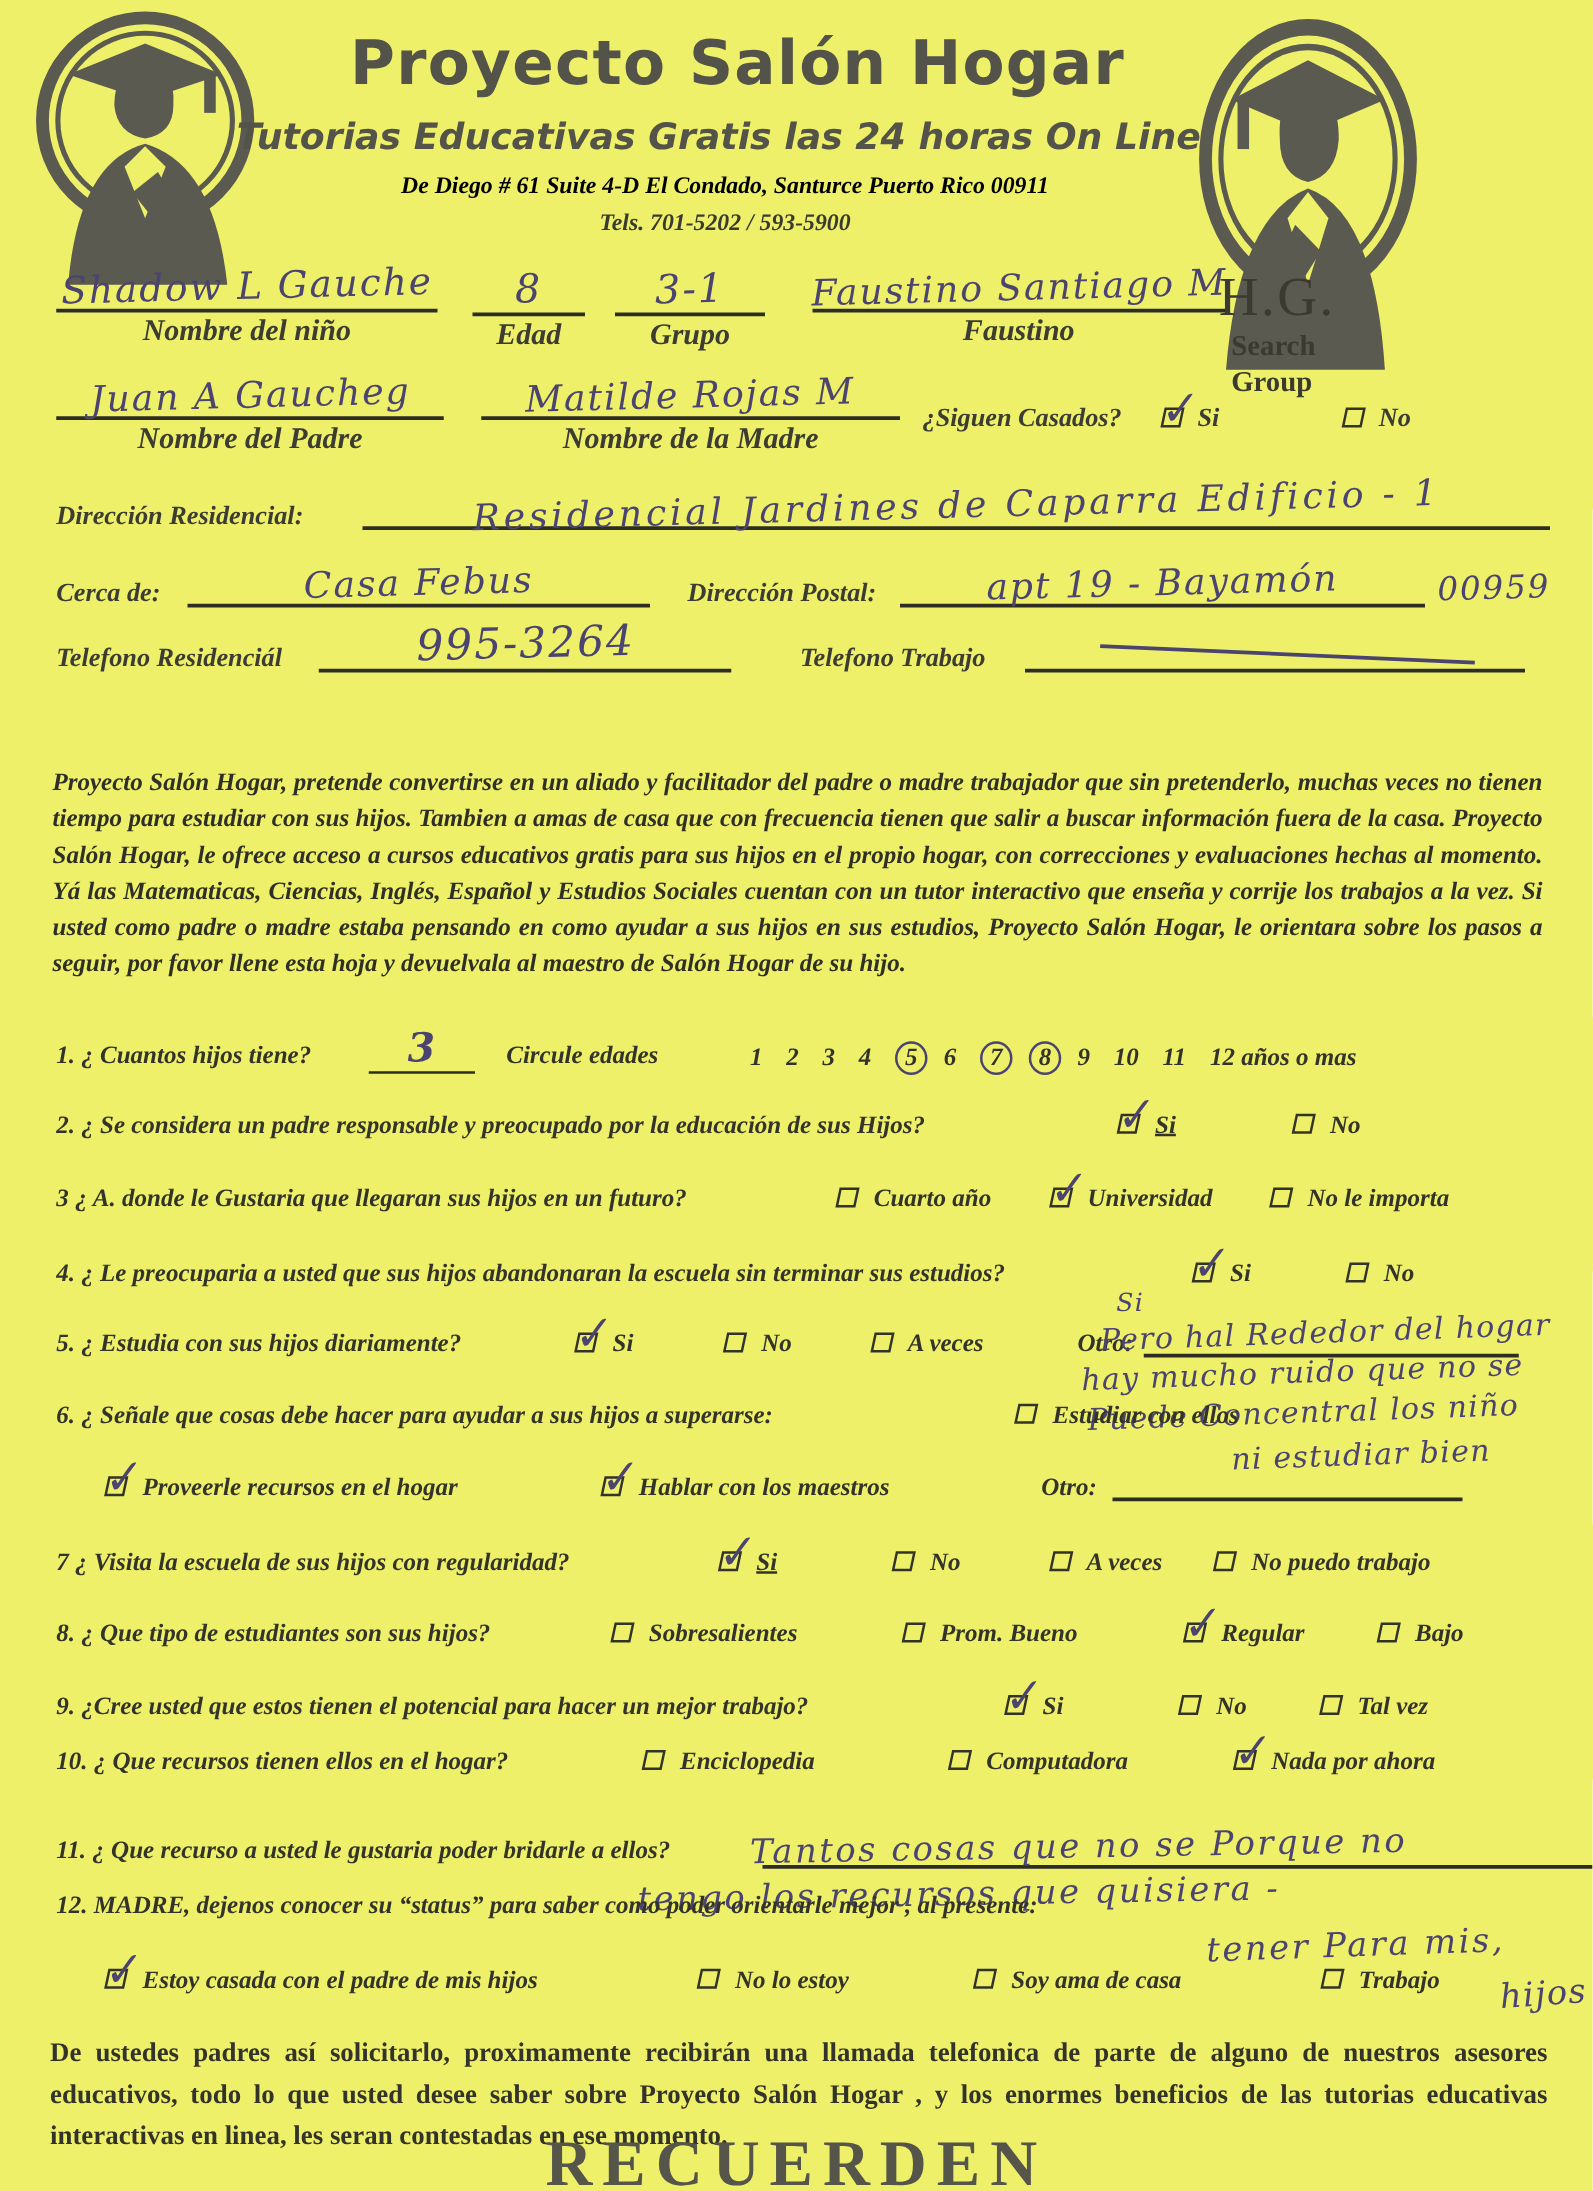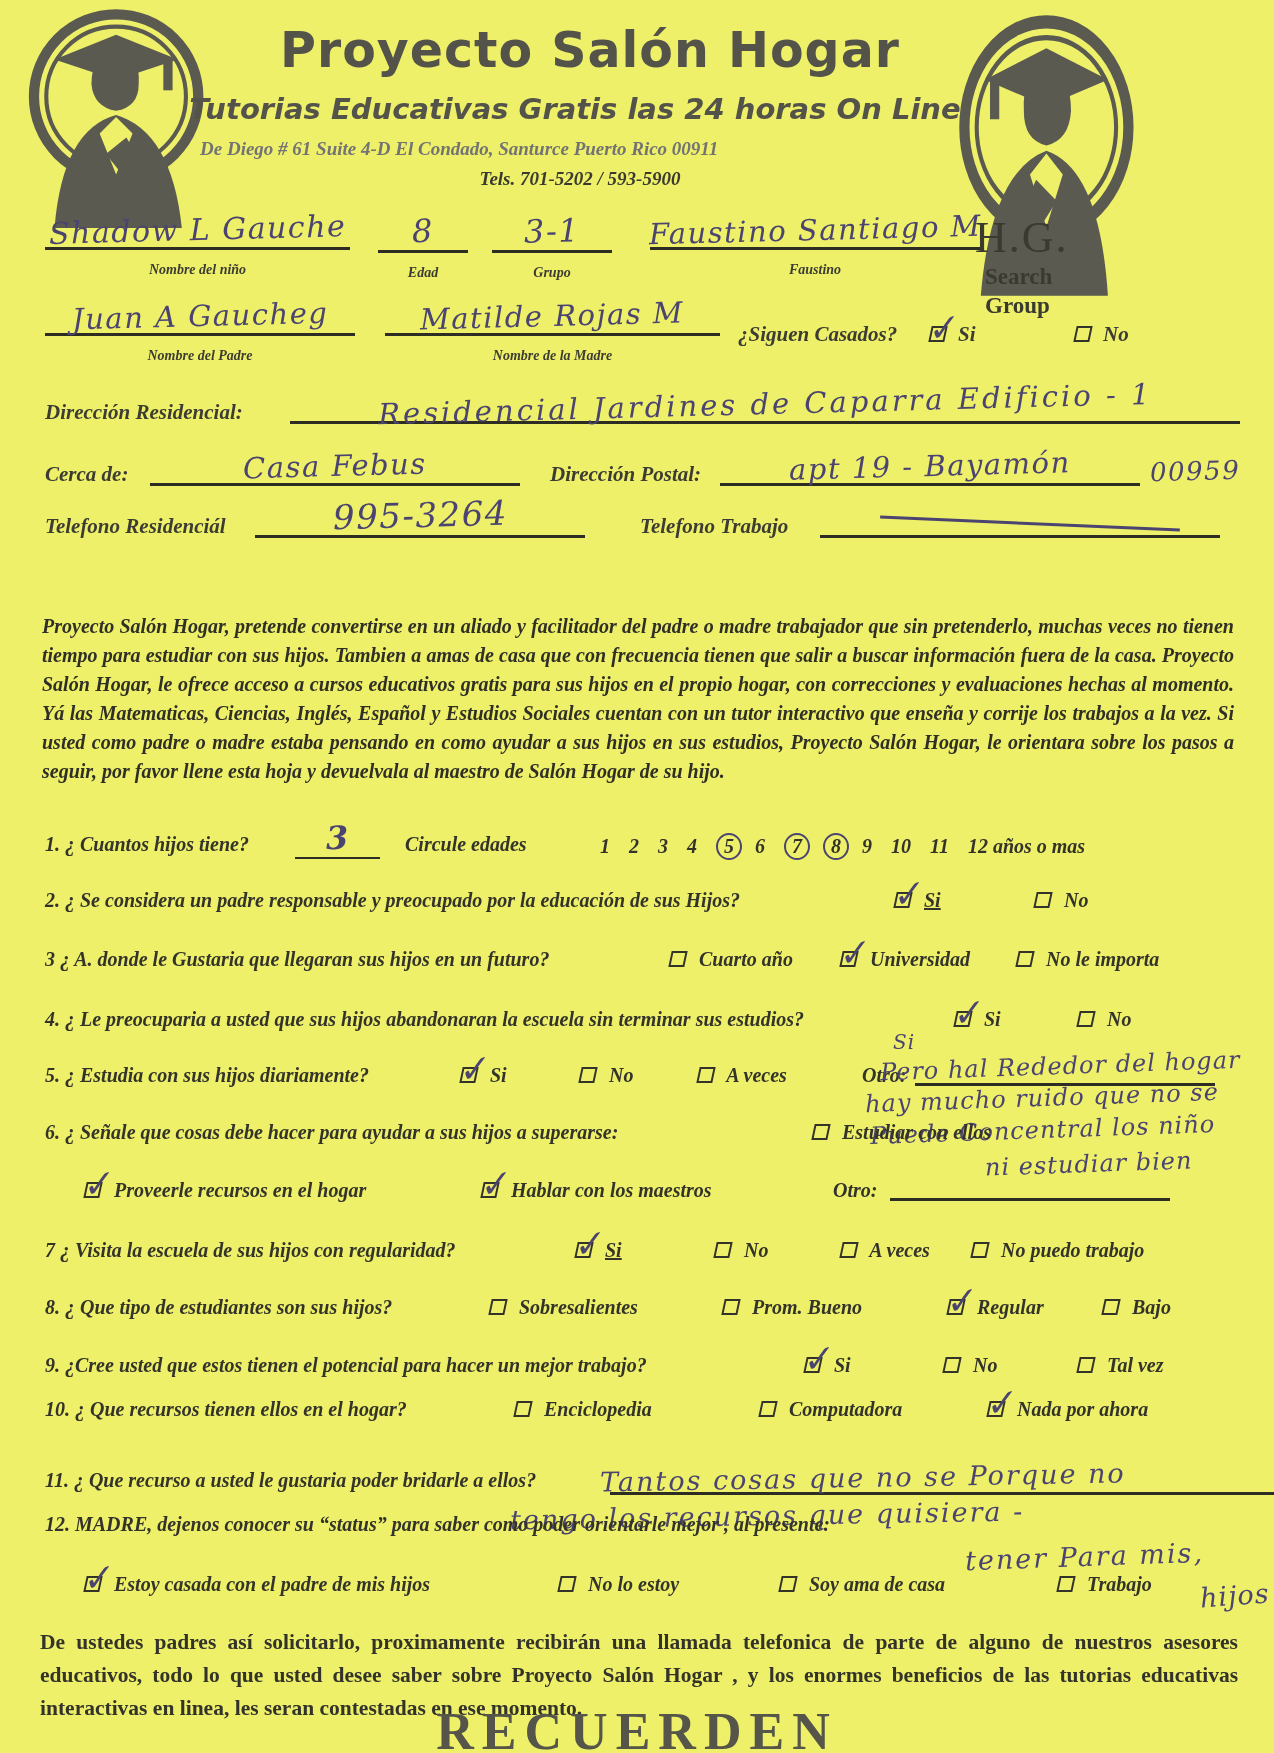--- a/index.html
+++ b/index.html
@@ -25,22 +25,22 @@
   }
   .subtitle {
     position: absolute; left: 175px; top: 92px; width: 800px;
     text-align: center;
     font-family: "DejaVu Sans", sans-serif;
     font-weight: bold; font-style: italic; font-size: 29px;
     color: #53534a;
   }
   .addr {
     position: absolute; left: 200px; top: 138px; width: 760px;
-    text-align: left;
-    font-weight: bold; font-style: italic; font-size: 19px; color: #737373;
+    text-align: center;
+    font-weight: bold; font-style: italic; font-size: 19px; color: #000000;
   }
   .tels {
     position: absolute; left: 200px; top: 168px; width: 760px;
     text-align: center;
     font-weight: bold; font-style: italic; font-size: 19px; color: #3a3a30;
   }
   .hg { position: absolute; left: 975px; top: 212px; color: #3a3a30; }
   .hg-init { font-size: 44px; font-weight: normal; letter-spacing: 2px; }
   .hg-w { font-size: 23px; font-weight: bold; margin-left: 10px; line-height: 1.25; }
 
@@ -50,21 +50,21 @@
     font-style: italic;
     color: #4b4470;
     letter-spacing: 1.5px;
     transform: rotate(-1.5deg);
     display: inline-block;
     white-space: nowrap;
   }
   
   .field { position: absolute; text-align: center; }
   .fline { border-bottom: 3px solid #2d2d24; min-height: 38px; display:flex; align-items:flex-end; justify-content:center; }
-  .flab  { font-weight: bold; font-style: italic; font-size: 14px; margin-top: 12px; }
+  .flab  { font-weight: bold; font-style: italic; font-size: 24px; margin-top: 2px; }
   .inline-lab { font-weight: bold; font-style: italic; font-size: 21px; white-space: nowrap; }
 
   
   .cb {
     display: inline-block; position: relative;
     width: 16px; height: 16px;
     border: 2.5px solid #33332a;
     transform: skewX(-12deg);
     margin-right: 8px; top: 1px;
   }
@@ -399,21 +399,21 @@
   <div class="q" style="top:1354px;">
     <span>9. ¿Cree usted que estos tienen el potencial para hacer un mejor trabajo?</span>
     <span class="opt" style="left:760px;">
       <span class="cb checked"><i class="tick"></i></span>
       <span>Si</span>
     </span>
     <span class="opt" style="left:899px;">
       <span class="cb"></span>
       <span>No</span>
     </span>
-    <span class="opt" style="left:1033px;">
+    <span class="opt" style="left:1012px;">
       <span class="cb"></span>
       <span>Tal vez</span>
     </span>
   </div>
 
   <div class="q" style="top:1398px;">
     <span>10.  ¿ Que recursos tienen ellos en el hogar?</span>
     <span class="opt" style="left:470px;">
       <span class="cb"></span>
       <span>Enciclopedia</span>

